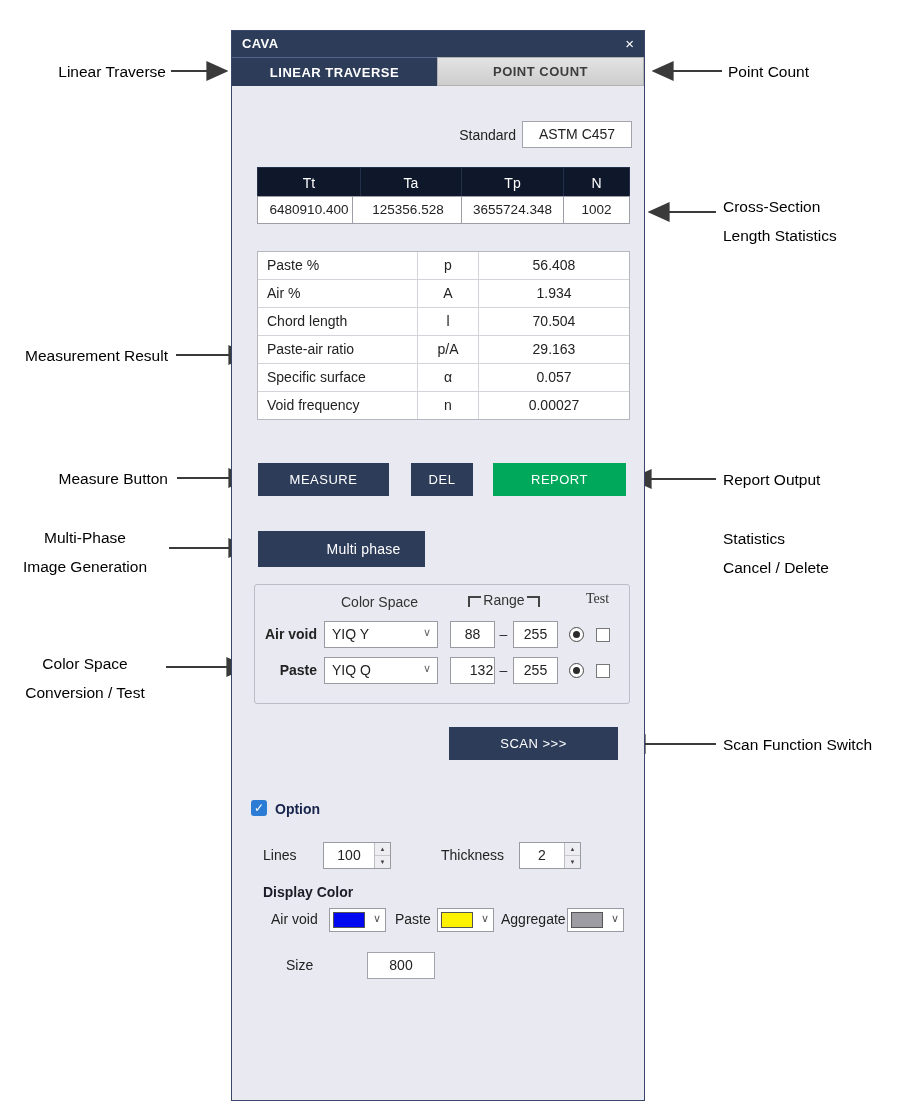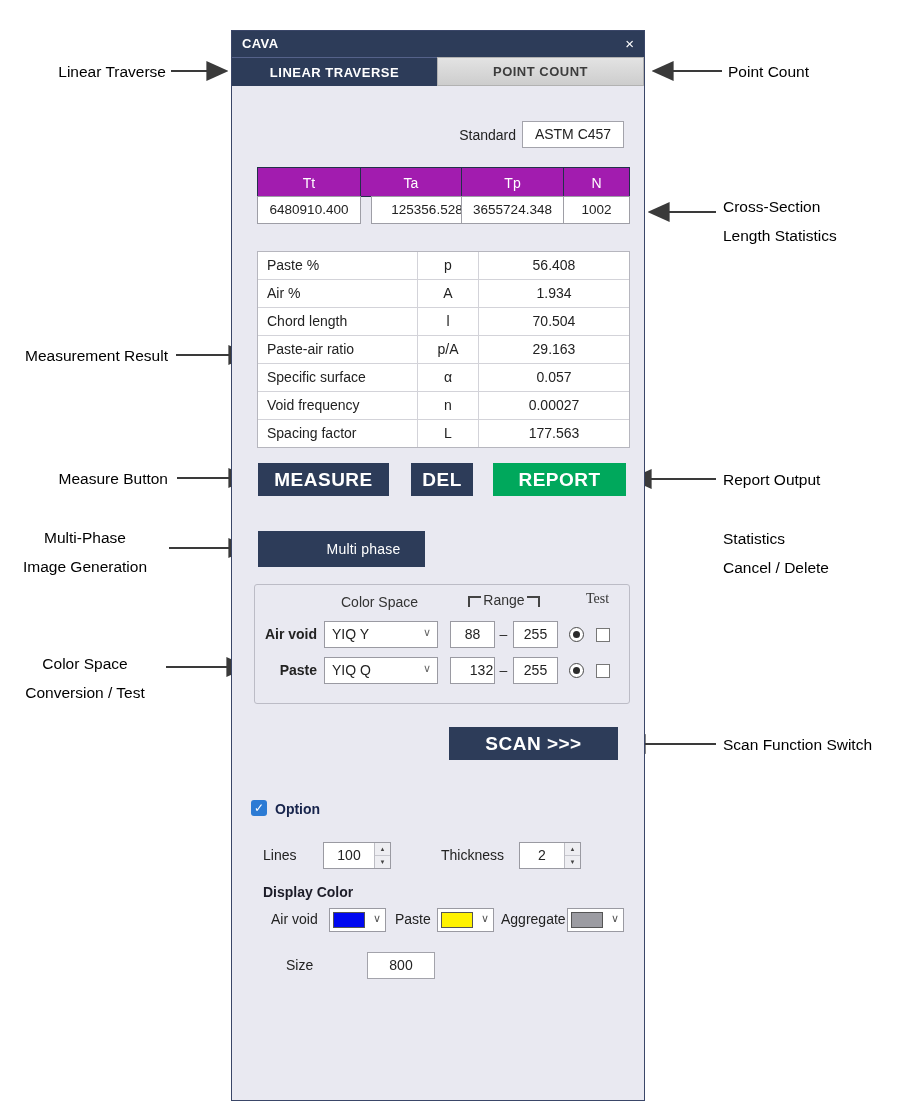--- a/index.html
+++ b/index.html
@@ -22,37 +22,37 @@
   .tab{flex:1;display:flex;align-items:center;justify-content:center;
        font-size:13px;font-weight:bold;letter-spacing:.5px;box-sizing:border-box;}
   .tab.active{background:#2d3c59;color:#fff;border-top:1px solid #55628a;}
   .tab.inactive{background:linear-gradient(#e3e3e3,#cdcdcd);color:#3c3c3c;border:1px solid #b2b2b2;}
 
   .lbl{position:absolute;font-size:14px;color:#222;line-height:27px;}
   .box{position:absolute;background:#fff;border:1px solid #a3a3ab;box-sizing:border-box;
        font-size:14px;color:#222;text-align:center;line-height:25px;}
 
   .stats{position:absolute;left:25px;top:136px;width:373px;height:57px;}
-  .th{position:absolute;top:0;height:30px;background:#a21caf;color:#fff;font-size:14px;
+  .th{position:absolute;top:0;height:30px;background:#0f172a;color:#fff;font-size:14px;
       text-align:center;line-height:30px;border:1px solid #223049;box-sizing:border-box;}
   .td{position:absolute;top:29px;height:28px;background:#fff;color:#222;font-size:13.5px;
       text-align:center;line-height:26px;border:1px solid #9e9ea6;box-sizing:border-box;}
 
   .rtable{position:absolute;left:25px;top:220px;width:373px;background:#fff;
           border:1px solid #b6b6be;box-sizing:border-box;}
   .rrow{display:flex;height:27px;border-bottom:1px solid #d3d3d9;}
   .rrow:last-child{border-bottom:none;}
   .rname{width:160px;padding-left:9px;font-size:14px;color:#222;line-height:27px;
          border-right:1px solid #d3d3d9;box-sizing:border-box;}
   .rsym{width:61px;text-align:center;font-size:14px;color:#222;line-height:27px;
         border-right:1px solid #d3d3d9;box-sizing:border-box;}
   .rval{flex:1;text-align:center;font-size:14px;color:#222;line-height:27px;}
 
   .btn{position:absolute;display:flex;align-items:center;justify-content:center;
-       color:#fff;font-size:19px;font-weight:bold;letter-spacing:.5px;box-sizing:border-box;cursor:default;}
+       color:#fff;font-size:13px;font-weight:normal;letter-spacing:.5px;box-sizing:border-box;cursor:default;}
   .navy{background:#2d3c59;}
   .green{background:#00a85c;}
   .btn.plain{font-weight:normal;font-size:14px;letter-spacing:.2px;padding-left:44px;}
 
   .group{position:absolute;left:22px;top:553px;width:376px;height:120px;
          border:1px solid #bcbcc6;border-radius:3px;box-sizing:border-box;}
   .ghead{position:absolute;font-size:14px;color:#333;}
   .rangewrap{position:absolute;left:203px;top:7px;width:92px;display:flex;justify-content:center;
              font-size:14px;color:#333;}
   .brk{width:11px;height:9px;margin-top:4px;}
@@ -140,29 +140,29 @@
       <span class="title">CAVA</span>
       <span class="close">×</span>
     </div>
 
     <div class="tabs">
       <div class="tab active">LINEAR TRAVERSE</div>
       <div class="tab inactive">POINT COUNT</div>
     </div>
 
     <div class="lbl" style="left:196px;top:91px;width:88px;text-align:right;">Standard</div>
-    <div class="box" style="left:290px;top:90px;width:102px;height:27px;">ASTM C457</div>
+    <div class="box" style="left:290px;top:90px;width:110px;height:27px;">ASTM C457</div>
 
     <div class="stats">
       <div class="th" style="left:0;width:104px;">Tt</div>
       <div class="th" style="left:103px;width:102px;">Ta</div>
       <div class="th" style="left:204px;width:103px;">Tp</div>
       <div class="th" style="left:306px;width:67px;">N</div>
       <div class="td" style="left:0;width:104px;">6480910.400</div>
-      <div class="td" style="left:95px;width:112px;margin-left:19px;">125356.528</div>
+      <div class="td" style="left:95px;width:112px;">125356.528</div>
       <div class="td" style="left:204px;width:103px;">3655724.348</div>
       <div class="td" style="left:306px;width:67px;">1002</div>
     </div>
 
     <div class="rtable">
       <div class="rrow">
         <div class="rname">Paste %</div>
         <div class="rsym">p</div>
         <div class="rval">56.408</div>
       </div>
@@ -183,25 +183,20 @@
       </div>
       <div class="rrow">
         <div class="rname">Specific surface</div>
         <div class="rsym">α</div>
         <div class="rval">0.057</div>
       </div>
       <div class="rrow">
         <div class="rname">Void frequency</div>
         <div class="rsym">n</div>
         <div class="rval">0.00027</div>
-      </div>
-      <div class="rrow">
-        <div class="rname">Spacing factor</div>
-        <div class="rsym">L</div>
-        <div class="rval">177.563</div>
       </div>
     </div>
 
     <div class="btn navy" style="left:26px;top:432px;width:131px;height:33px;">MEASURE</div>
     <div class="btn navy" style="left:179px;top:432px;width:62px;height:33px;">DEL</div>
     <div class="btn green" style="left:261px;top:432px;width:133px;height:33px;">REPORT</div>
     <div class="btn navy plain" style="left:26px;top:500px;width:167px;height:36px;">Multi phase</div>
 
     <div class="group">
       <div class="ghead" style="left:86px;top:9px;">Color Space</div>

